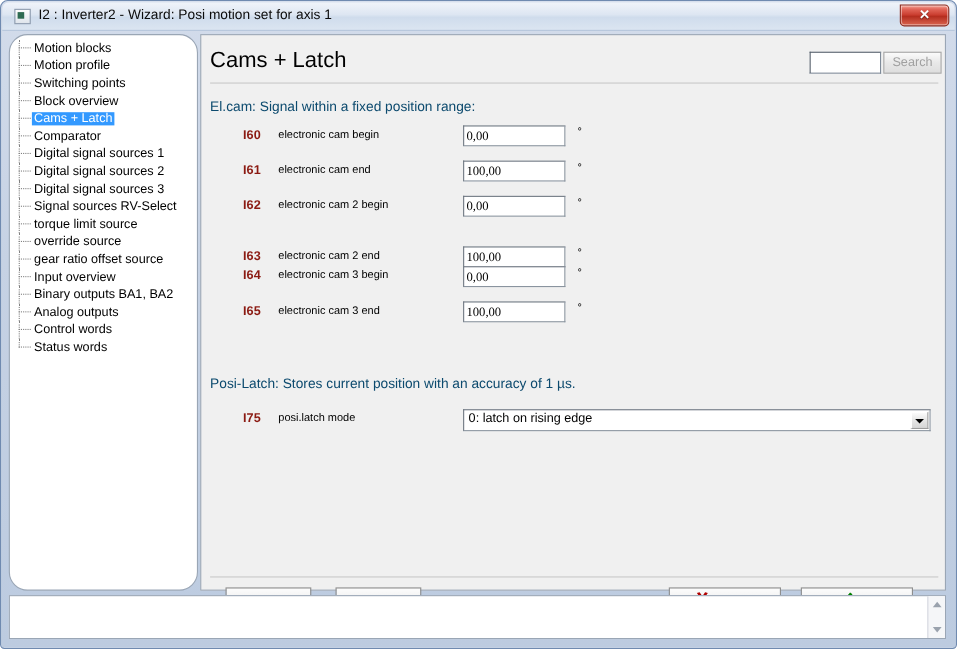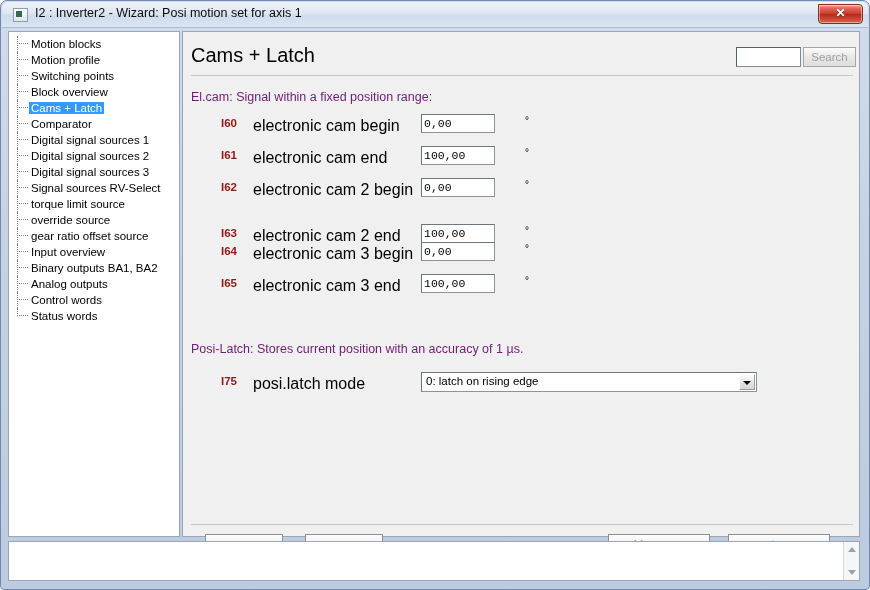--- a/index.html
+++ b/index.html
@@ -160,68 +160,68 @@
   #title-rule {
     position: absolute;
     left: 8px; top: 43px;
     width: 662px; height: 0;
     border-top: 1px solid #c8c8c8;
   }
 
   .section-head {
     position: absolute;
     font-size: 12.5px;
-    color: #701a75;
+    color: #0c4a6e;
     white-space: nowrap;
   }
 
   .param-row { position: absolute; left: 0; width: 100%; height: 22px; }
   .param-code {
     position: absolute;
     left: 38px; top: 3px;
     width: 28px;
     text-align: left;
     font-size: 11.5px;
     font-weight: bold;
     color: #8b1a12;
   }
   .param-label {
     position: absolute;
     left: 70px; top: 3px;
-    font-size: 16px;
+    font-size: 10px;
     color: #000000;
     white-space: nowrap;
   }
   .param-input {
     position: absolute;
     left: 238px; top: 0;
-    width: 74px; height: 19px;
+    width: 93px; height: 19px;
     background: #ffffff;
     border: 1px solid #8a949f;
     border-top-color: #6d7680;
     border-left-color: #6d7680;
     font-size: 11.5px;
     color: #000000;
     padding: 0 2px;
-    font-family: Liberation Mono, monospace;
+    font-family: Liberation Serif, serif;
     outline: none;
   }
   .param-unit {
     position: absolute;
     left: 342px; top: 1px;
     font-size: 10px;
     color: #000000;
   }
 
   
   #latch-row { position: absolute; left: 0; width: 100%; height: 22px; }
   #latch-combo {
     position: absolute;
     left: 238px; top: 0;
-    width: 336px; height: 20px;
+    width: 425px; height: 20px;
     background: #ffffff;
     border: 1px solid #8a949f;
     border-top-color: #6d7680;
     border-left-color: #6d7680;
     cursor: pointer;
   }
   #latch-combo .value {
     position: absolute;
     left: 4px; top: 2px;
     font-size: 11.5px;
@@ -316,21 +316,21 @@
   <div id="title-bar">
     <div id="app-icon"></div>
     <div id="title-text">I2 : Inverter2 - Wizard: Posi motion set for axis 1</div>
     <div id="close-button">
       <span class="glyph">✕</span>
     </div>
   </div>
 
   <div id="client">
 
-    <div id="sidebar" style="padding-top: 4px;">
+    <div id="sidebar" style="padding-top: 4px; border-radius: 17px;">
         <div class="tree-item"><span class="vline"></span><span class="dots"></span><span class="label">Motion blocks</span></div>
         <div class="tree-item"><span class="vline"></span><span class="dots"></span><span class="label">Motion profile</span></div>
         <div class="tree-item"><span class="vline"></span><span class="dots"></span><span class="label">Switching points</span></div>
         <div class="tree-item"><span class="vline"></span><span class="dots"></span><span class="label">Block overview</span></div>
         <div class="tree-item selected"><span class="vline"></span><span class="dots"></span><span class="label">Cams + Latch</span></div>
         <div class="tree-item"><span class="vline"></span><span class="dots"></span><span class="label">Comparator</span></div>
         <div class="tree-item"><span class="vline"></span><span class="dots"></span><span class="label">Digital signal sources 1</span></div>
         <div class="tree-item"><span class="vline"></span><span class="dots"></span><span class="label">Digital signal sources 2</span></div>
         <div class="tree-item"><span class="vline"></span><span class="dots"></span><span class="label">Digital signal sources 3</span></div>
         <div class="tree-item"><span class="vline"></span><span class="dots"></span><span class="label">Signal sources RV-Select</span></div>

